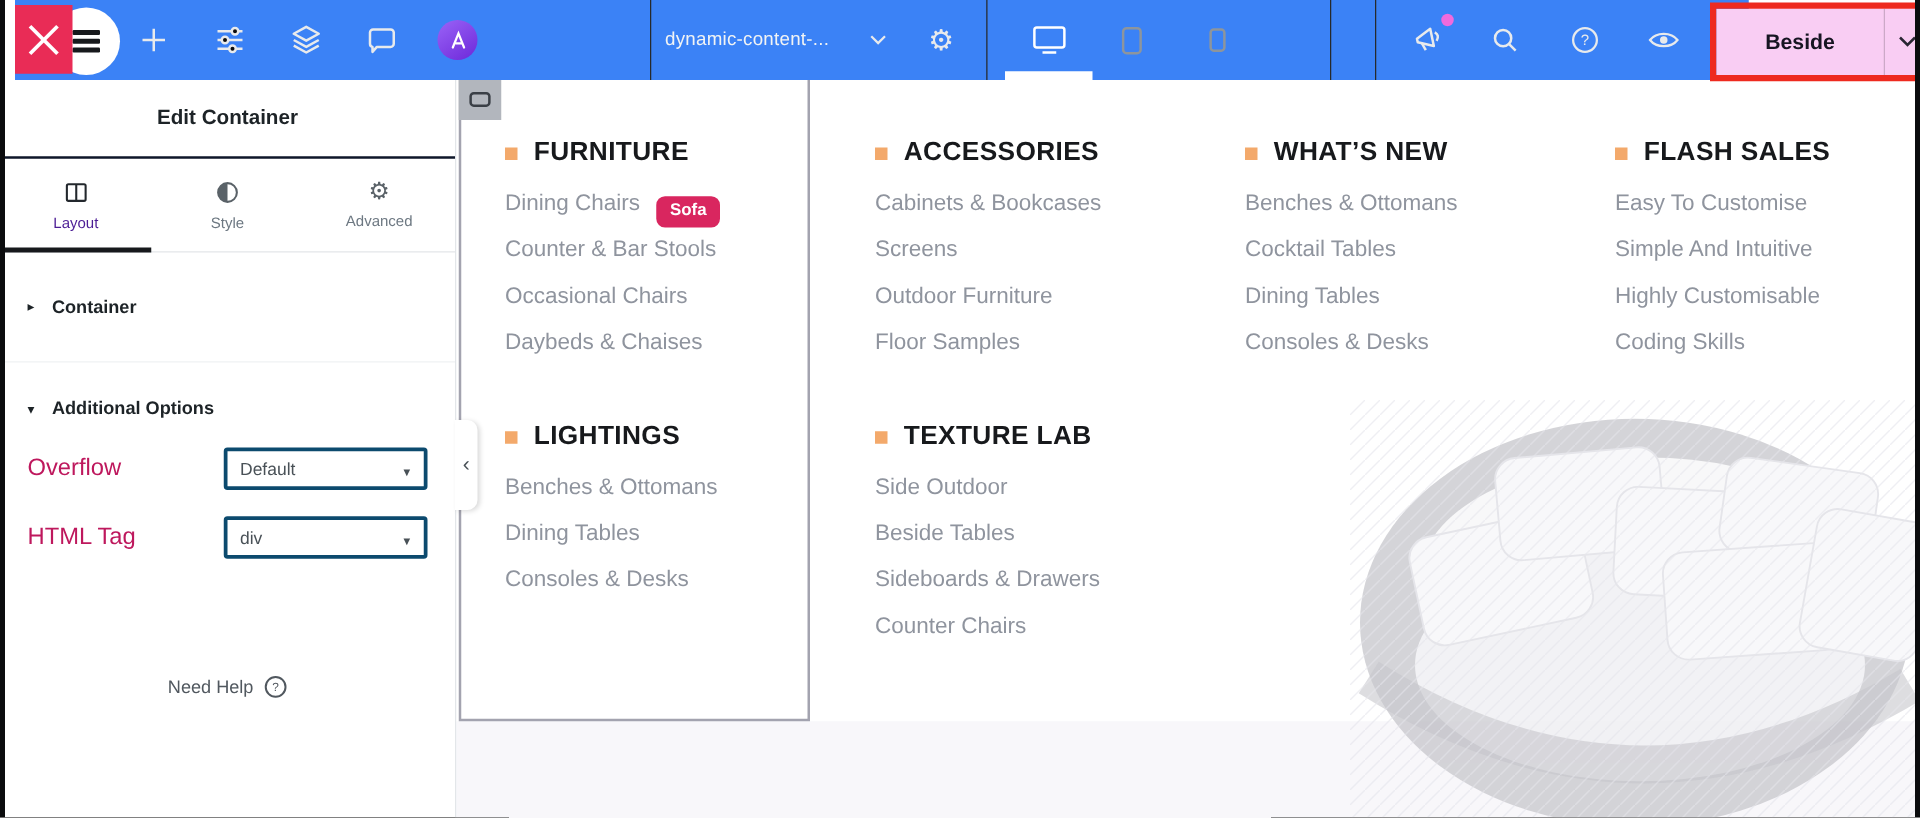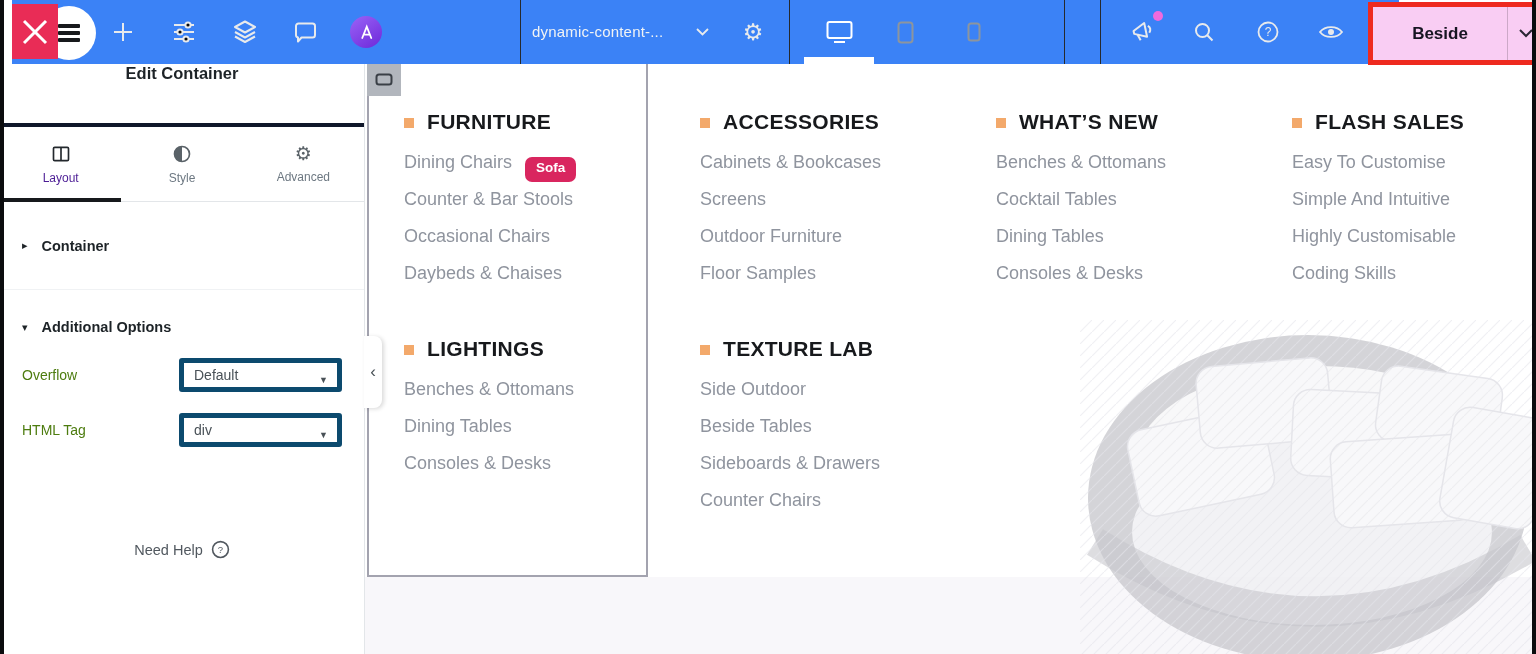--- a/index.html
+++ b/index.html
@@ -31,35 +31,35 @@
   
   .publish-annotation { position:absolute; left:1356px; top:2px; width:176px; height:63px; border:5px solid #ee2a1f; z-index:6; }
   .publish-btn { position:absolute; left:1361px; top:7px; width:171px; height:53px; background:#f9cdf3;
     display:flex; align-items:center; z-index:5; }
   .publish-label { flex:0 0 auto; width:134px; text-align:center; color:#171522; font-size:17px; font-weight:700; }
   .publish-split { width:1px; height:53px; background:rgba(0,0,0,.18); }
   .publish-caret { flex:1; display:flex; align-items:center; justify-content:center; }
 
   
   .panel { position:absolute; left:0; top:64px; width:365px; height:590px; background:#fff; border-right:1px solid #e3e6e9; z-index:20; }
-  .panel-header { height:63px; display:flex; justify-content:center; border-bottom:4px solid #0f172a; }
+  .panel-header { height:63px; display:flex; align-items:center; justify-content:center; border-bottom:2px solid #0f172a; }
   .panel-title { font-size:16.5px; font-weight:700; color:#1d2327; }
   .tabs { position:relative; height:75px; display:flex; border-bottom:1px solid #e3e6e9; }
   .tab { flex:1; display:flex; flex-direction:column; align-items:center; justify-content:center; gap:7px; cursor:pointer; }
   .tab-label { font-size:12px; color:#6d7882; }
   .tab.active .tab-label { color:#4c1d95; }
   .tab-underline { position:absolute; left:0; bottom:-1px; width:121px; height:4px; background:#17191c; }
   .section { display:flex; align-items:center; gap:14px; padding:0 22px; }
   .section-collapsed { height:88px; border-bottom:1px solid #f0f2f4; }
   .section-expanded { height:62px; margin-top:6px; }
   .section-caret { font-size:11px; color:#1d2327; }
   .section-label { font-size:14.5px; font-weight:700; color:#1d2327; }
   .control-row { display:flex; align-items:center; justify-content:space-between; margin:0 22px 21px; }
-  .control-label { font-size:14px; color:#4d7c0f;text-align:center; }
-  .select { position:relative; width:163px; height:34px; border:5px solid #0c4a6e; border-radius:3px; background:#fff;
+  .control-label { font-size:19px; color:#be185d;text-align:center; }
+  .select { position:relative; width:163px; height:34px; border:3px solid #0c4a6e; border-radius:3px; background:#fff;
     display:flex; align-items:center; padding:0 26px 0 10px; font-size:14px; color:#495157; cursor:pointer; }
   .select-caret { position:absolute; right:9px; top:12px; font-size:9px; color:#495157; }
   .need-help { position:absolute; left:0; top:476px; width:100%; display:flex; align-items:center; justify-content:center; gap:8px;
     font-size:14.5px; color:#51585f; cursor:pointer; }
   .panel-collapse { position:absolute; right:-18px; top:272px; width:18px; height:72px; background:#fff;
     border-radius:0 8px 8px 0; box-shadow:2px 1px 4px rgba(0,0,0,.15); display:flex; align-items:center; justify-content:center;
     font-size:17px; color:#495157; cursor:pointer; z-index:25; }
 
   
   .canvas { position:absolute; left:365px; top:64px; width:1171px; height:590px; background:#ffffff; z-index:1; }

